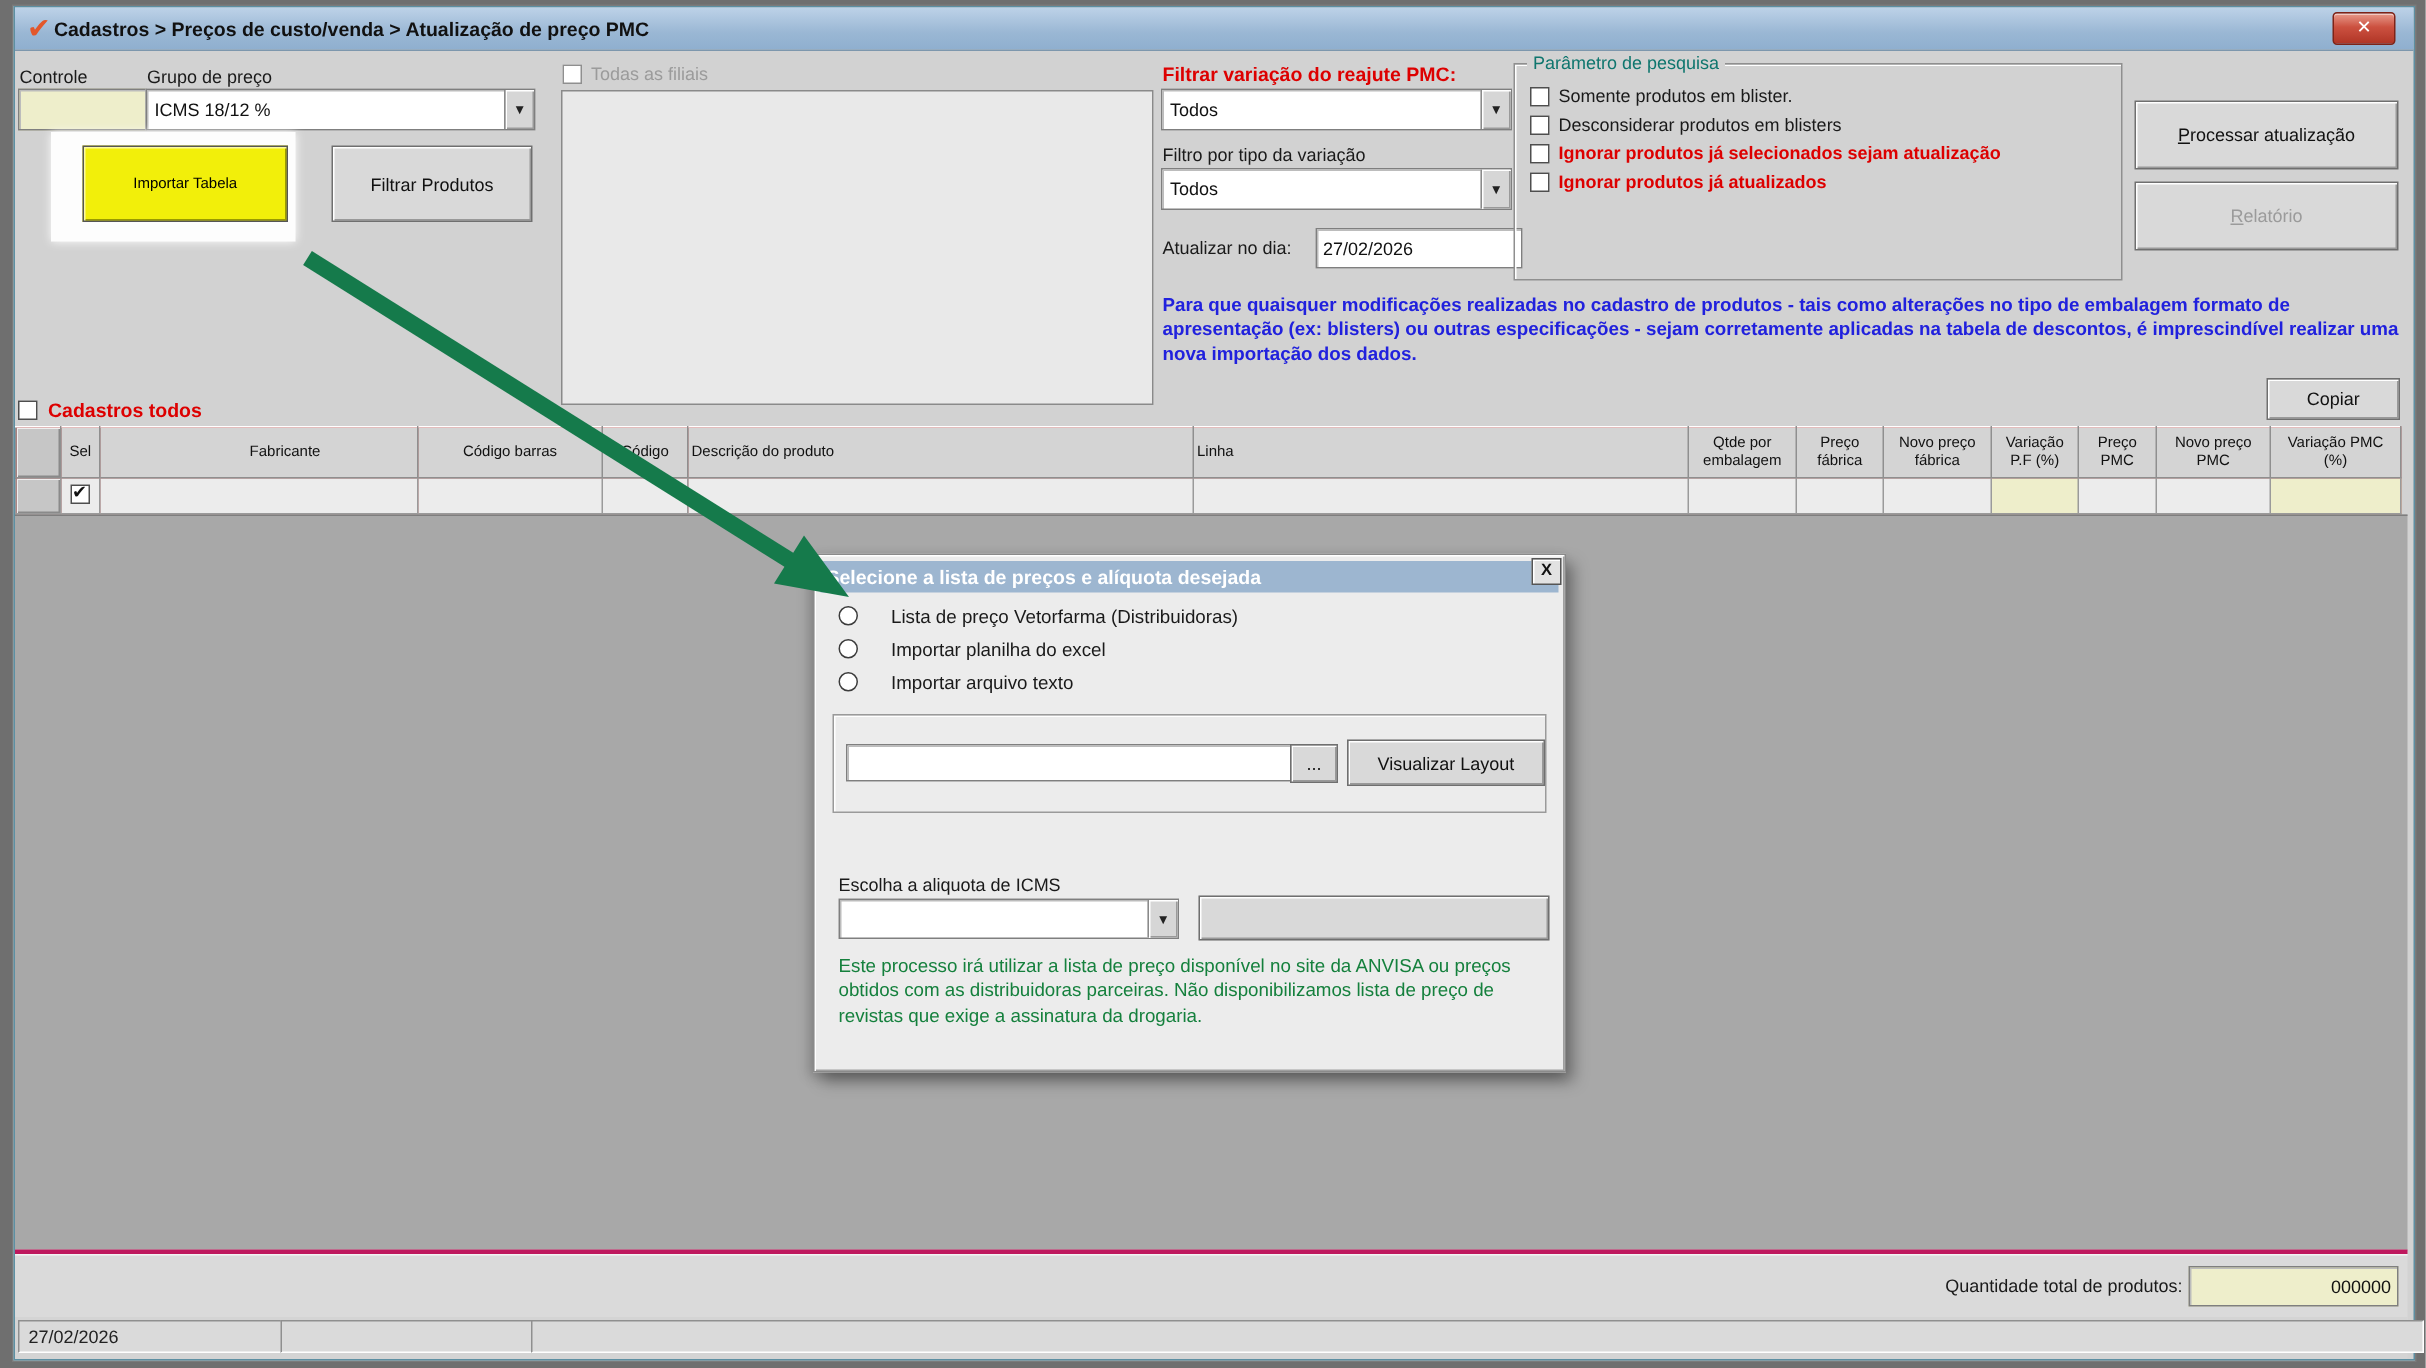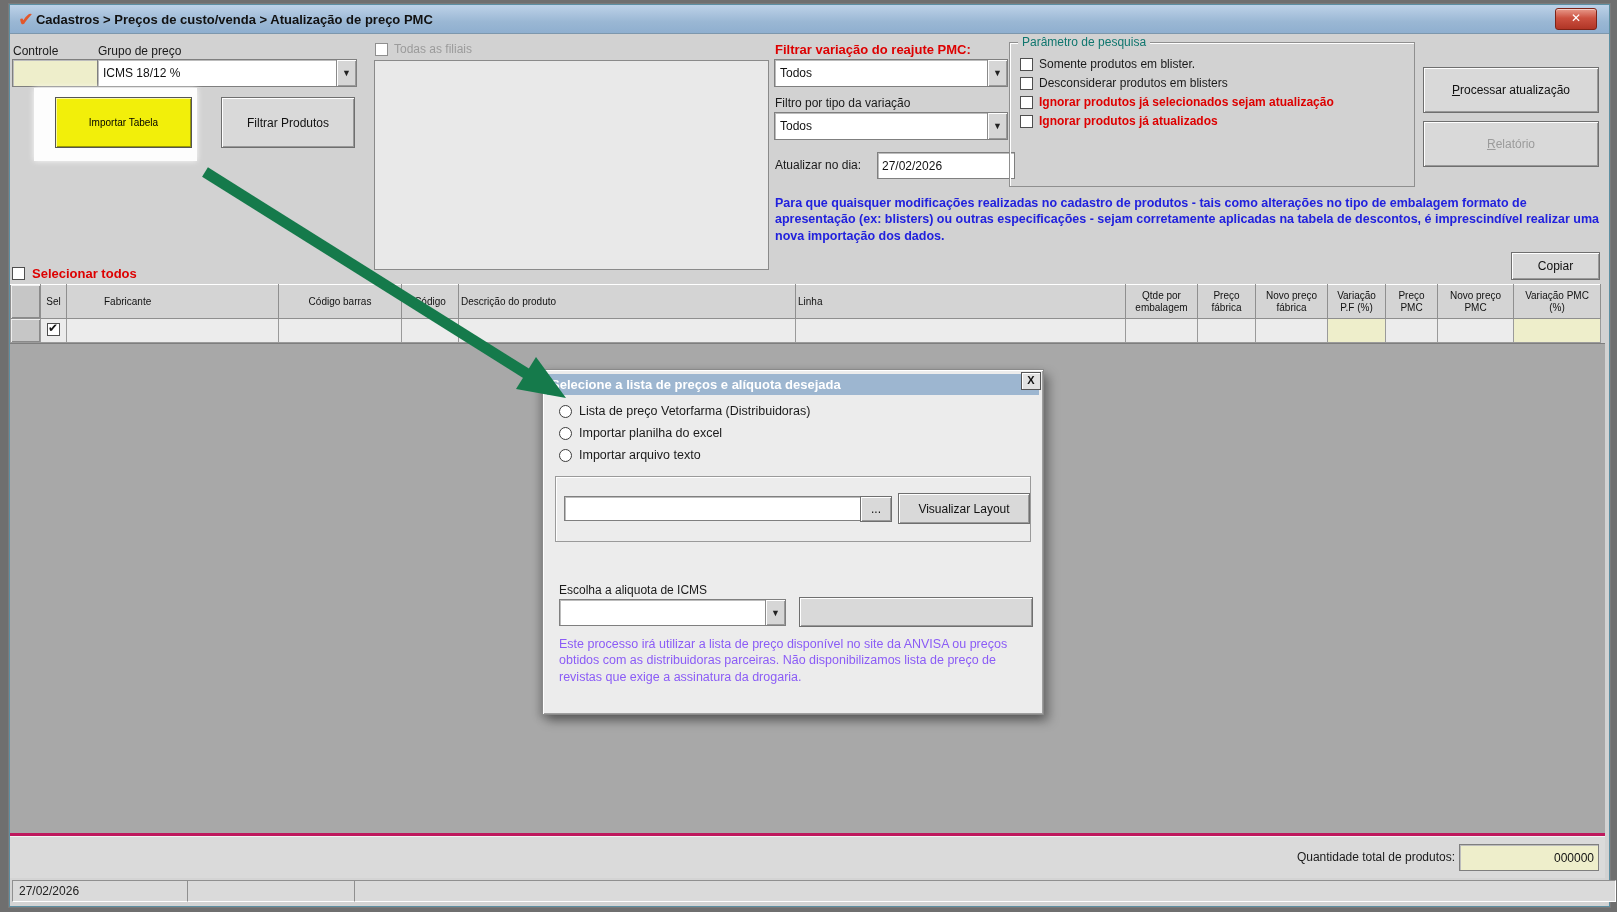--- a/index.html
+++ b/index.html
@@ -58,23 +58,23 @@
                font-size:12px;color:#222;display:flex;align-items:center;padding:0 6px;}
   
   .dialog{position:absolute;background:#ececec;border:1px solid #8a8a8a;
           box-shadow:inset 1px 1px 0 #fff, inset -1px -1px 0 #9f9f9f, 5px 6px 10px rgba(0,0,0,.35), -3px 3px 8px rgba(0,0,0,.2);}
   .dlg-titlebar{position:absolute;left:4px;top:4px;right:4px;height:21px;
                 background:var(--dialog_title_blue,#9db6d0);display:flex;align-items:center;}
   .dlg-title{color:#fff;font-weight:bold;font-size:13px;margin-left:4px;white-space:nowrap;}
   .dlg-close{position:absolute;right:2px;top:2px;width:18px;height:16px;background:#e2e2e2;
              border:1px solid #555;box-shadow:inset 1px 1px 0 #fff;
              font-size:11px;font-weight:bold;color:#111;text-align:center;line-height:15px;}
-  .radiorow{display:flex;align-items:flex-end;gap:7px;margin-bottom:8px;}
+  .radiorow{display:flex;align-items:flex-start;gap:22px;margin-bottom:8px;}
   .radiorow .lbl{font-size:12.5px;}
-  .notice-red{color:#8b5cf6;font-size:12.5px;line-height:1.3;}
+  .notice-red{color:#15803d;font-size:12.5px;line-height:1.3;}
   .notice-blue{color:var(--blue_text,#2020e0);font-weight:bold;font-size:12.5px;line-height:1.3;}
   .yellow-btn{background:var(--accent_yellow,#f2ef0a);border:1px solid #555;
               box-shadow:inset 1px 1px 0 #fbf9a0, inset -1px -1px 0 #9a9a00;
               font-size:10px;color:#000;display:flex;align-items:center;justify-content:center;}
   .highlight-halo{background:#fdfdfd;box-shadow:0 0 6px rgba(255,255,255,.9);}
   u{text-decoration:underline;}
 </style>
 </head>
 <body>
 
@@ -145,21 +145,21 @@
 
       <div class="abs win-btn" style="left:1413px;top:34px;width:174px;height:44px;"><u>P</u>rocessar atualização</div>
       <div class="abs win-btn disabled" style="left:1413px;top:88px;width:174px;height:44px;"><u>R</u>elatório</div>
 
       <div class="abs notice-blue" style="left:765px;top:162px;width:826px;">Para que quaisquer modificações realizadas no cadastro de produtos - tais como alterações no tipo de embalagem formato de apresentação (ex: blisters) ou outras especificações - sejam corretamente aplicadas na tabela de descontos, é imprescindível realizar uma nova importação dos dados.</div>
 
       <div class="abs win-btn" style="left:1501px;top:219px;width:87px;height:26px;">Copiar</div>
 
       <div class="abs" style="left:2px;top:233px;display:flex;align-items:center;gap:7px;">
         <span class="cb"></span>
-        <span class="lbl red" style="font-size:13px;">Selecionar todos</span>
+        <span class="lbl red" style="font-size:13px;">Cadastros todos</span>
       </div>
 
       <table class="grid abs" style="left:0;top:251px;width:1590px;">
         <colgroup>
           <col style="width:30px">
             <col style="width:26px">
             <col style="width:212px">
             <col style="width:123px">
           <col style="width:57px">
             <col style="width:337px">
@@ -169,21 +169,21 @@
             <col style="width:72px">
             <col style="width:58px">
             <col style="width:52px">
           <col style="width:76px">
             <col style="width:87px">
         </colgroup>
         <tbody>
             <tr>
           <th class="ind"></th>
           <th>Sel</th>
-          <th style="text-align:left;padding-left:37px;">Fabricante</th>
+          <th style="text-align:center;padding-left:37px;">Fabricante</th>
           <th>Código barras</th>
           <th>Código</th>
           <th style="text-align:left;">Descrição do produto</th>
           <th style="text-align:left;">Linha</th>
           <th>Qtde por embalagem</th>
           <th>Preço fábrica</th>
           <th>Novo preço fábrica</th>
           <th>Variação P.F (%)</th>
           <th>Preço PMC</th>
           <th>Novo preço PMC</th>

